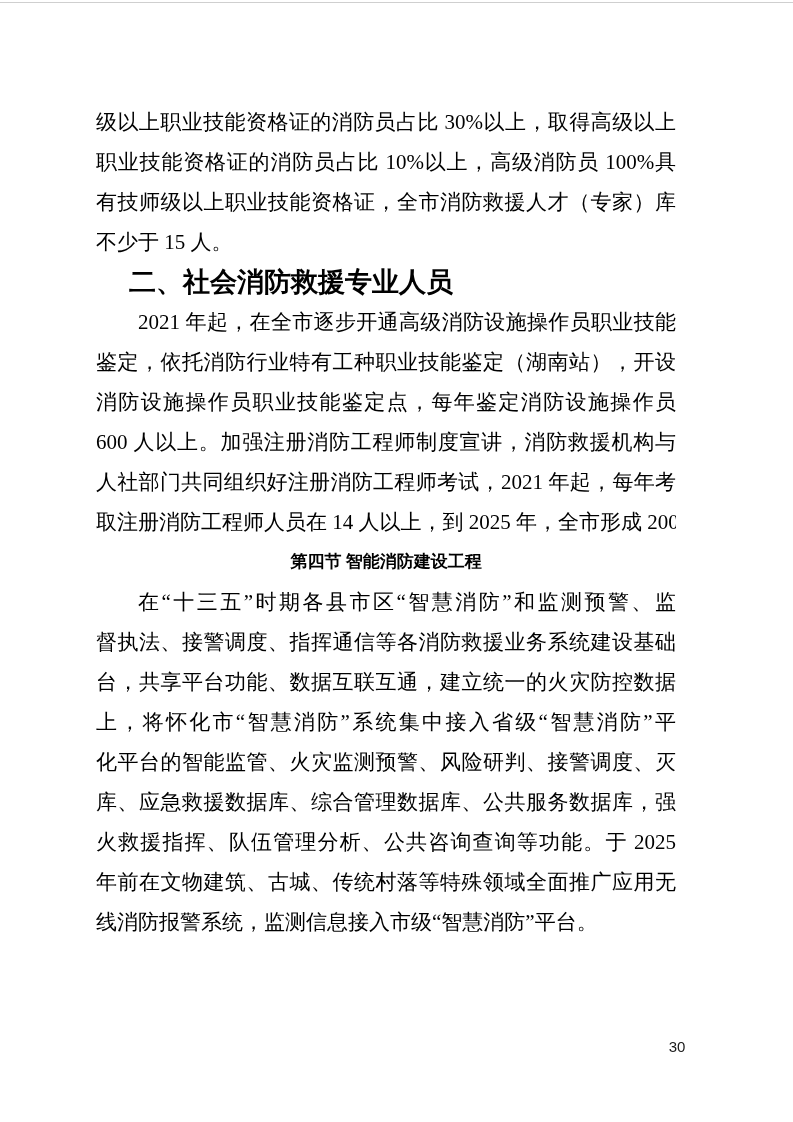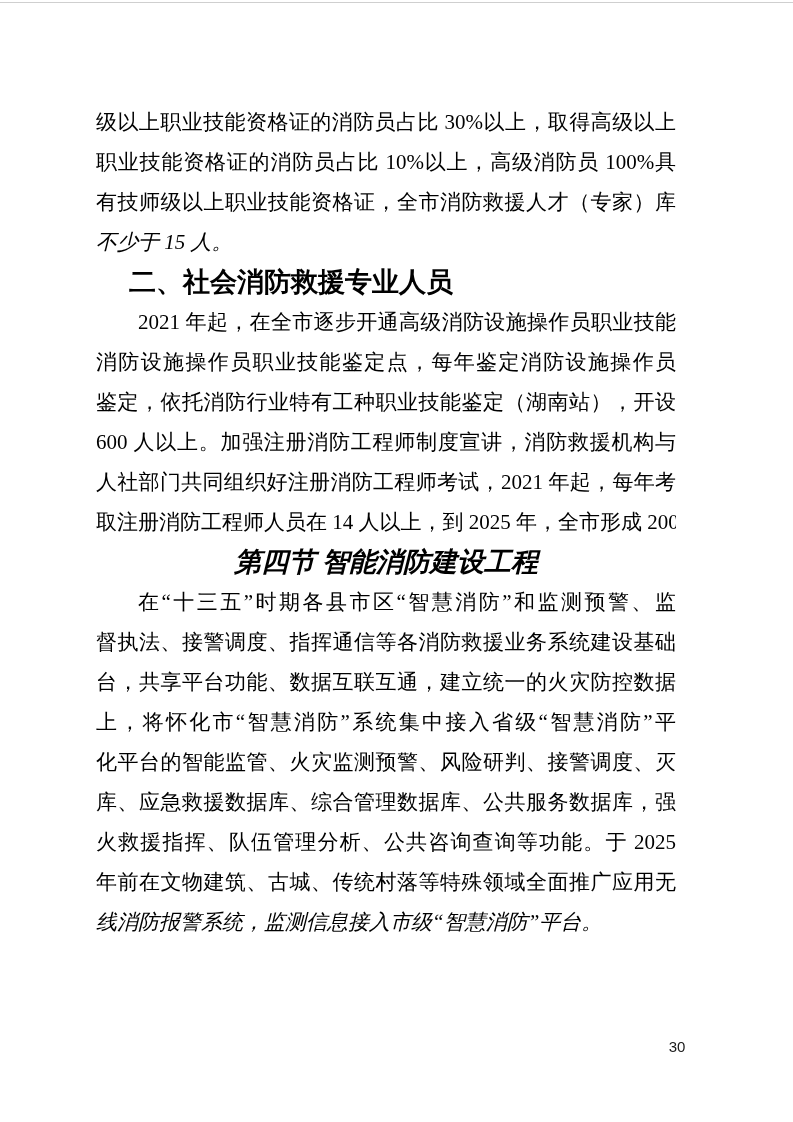--- a/index.html
+++ b/index.html
@@ -35,44 +35,42 @@
     font-size: 21px;
     text-align: justify;
     text-align-last: justify;
     overflow: hidden;
     white-space: nowrap;
   }
   .line.first { text-indent: 42px; }
   .line.last {
     text-align: left;
     text-align-last: left;
-    font-style: italic;
   }
   .subheading {
     height: 40px;
     line-height: 40px;
     font-size: 27px;
     font-weight: bold;
     font-family: "Liberation Sans", sans-serif;
     padding-left: 33px;
     box-sizing: border-box;
     text-align: left;
     text-align-last: left;
     white-space: nowrap;
   }
   .section-heading {
     height: 40px;
     line-height: 40px;
-    font-size: 27px;
+    font-size: 17px;
     font-weight: bold;
     font-family: "Liberation Serif", serif;
     text-align: center;
     text-align-last: center;
     white-space: nowrap;
-    font-style: italic;
   }
   .page-number {
     position: absolute;
     top: 1036px;
     left: 662px;
     width: 30px;
     height: 22px;
     line-height: 22px;
     font-size: 15px;
     text-align: center;
@@ -88,22 +86,22 @@
 <div class="content">
 
   <div class="line">级以上职业技能资格证的消防员占比 30%以上，取得高级以上</div>
   <div class="line">职业技能资格证的消防员占比 10%以上，高级消防员 100%具</div>
   <div class="line">有技师级以上职业技能资格证，全市消防救援人才（专家）库</div>
   <div class="line last">不少于 15 人。</div>
 
   <div class="subheading">二、社会消防救援专业人员</div>
 
   <div class="line first">2021 年起，在全市逐步开通高级消防设施操作员职业技能</div>
+  <div class="line">鉴定，依托消防行业特有工种职业技能鉴定（湖南站），开设</div>
   <div class="line">消防设施操作员职业技能鉴定点，每年鉴定消防设施操作员</div>
-  <div class="line">鉴定，依托消防行业特有工种职业技能鉴定（湖南站），开设</div>
   <div class="line">600 人以上。加强注册消防工程师制度宣讲，消防救援机构与</div>
   <div class="line">人社部门共同组织好注册消防工程师考试，2021 年起，每年考</div>
   <div class="line">取注册消防工程师人员在 14 人以上，到 2025 年，全市形成 200</div>
 
   <div class="section-heading">第四节 智能消防建设工程</div>
 
 
   <div class="line first">在“十三五”时期各县市区“智慧消防”和监测预警、监</div>
   <div class="line">督执法、接警调度、指挥通信等各消防救援业务系统建设基础</div>
   <div class="line">台，共享平台功能、数据互联互通，建立统一的火灾防控数据</div>

